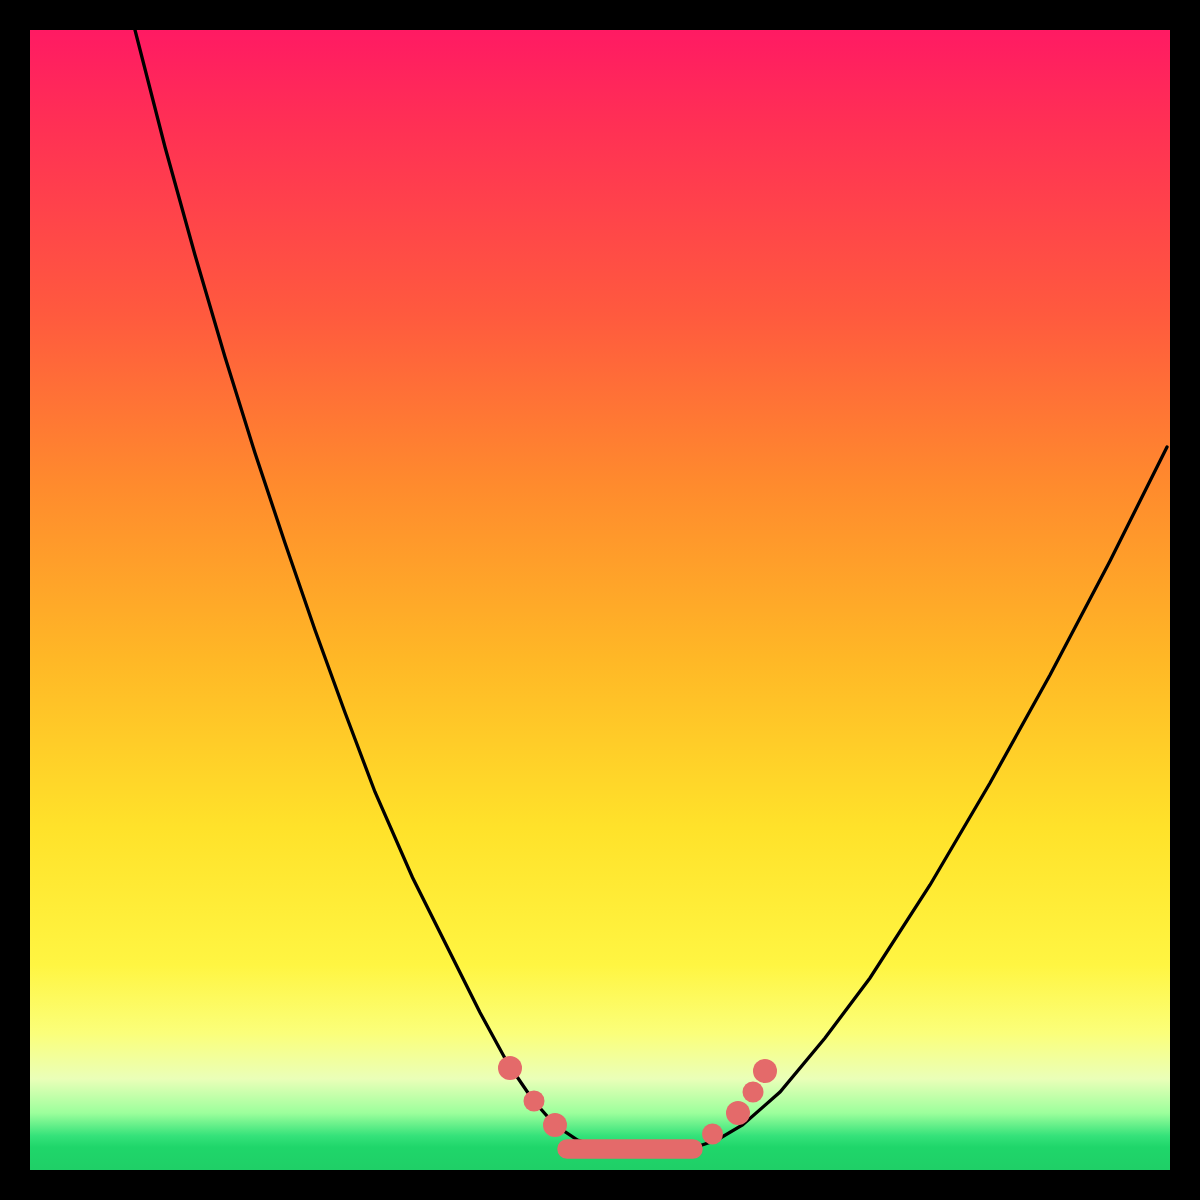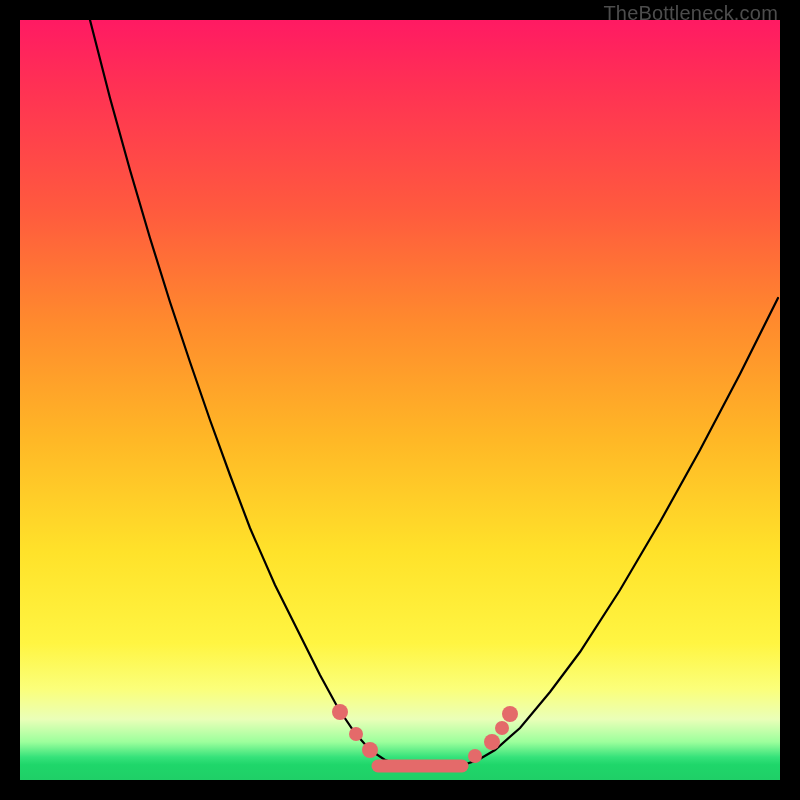--- a/index.html
+++ b/index.html
@@ -58,21 +58,20 @@
   svg.curve {
     position: absolute;
     inset: 0;
   }
 </style>
 </head>
 <body>
 
 <div class="frame">
 
-  <div class="watermark">TheBottleneck.com</div>
 
   <div class="plot">
     <div class="gradient"></div>
 
     <svg class="curve" viewBox="0 0 760 760" preserveAspectRatio="none">
 
       <path id="curve-path" fill="none" stroke="#000" stroke-width="2.2" stroke-linecap="round" d="M70 0 L90 78 L110 150 L130 218 L150 282 L170 342 L190 400 L210 455 L230 508 L255 565 L280 615 L300 655 L318 688 L335 713 L350 730 L365 740 L380 745 L400 748 L420 748 L440 746 L458 740 L475 730 L500 708 L530 672 L560 632 L600 570 L640 502 L680 430 L720 354 L758 278"></path>
 
       <line id="flat-seg" stroke-linecap="round" x1="358" x2="442" y1="746" y2="746" stroke="#e46a6a" stroke-width="13"></line>
 

